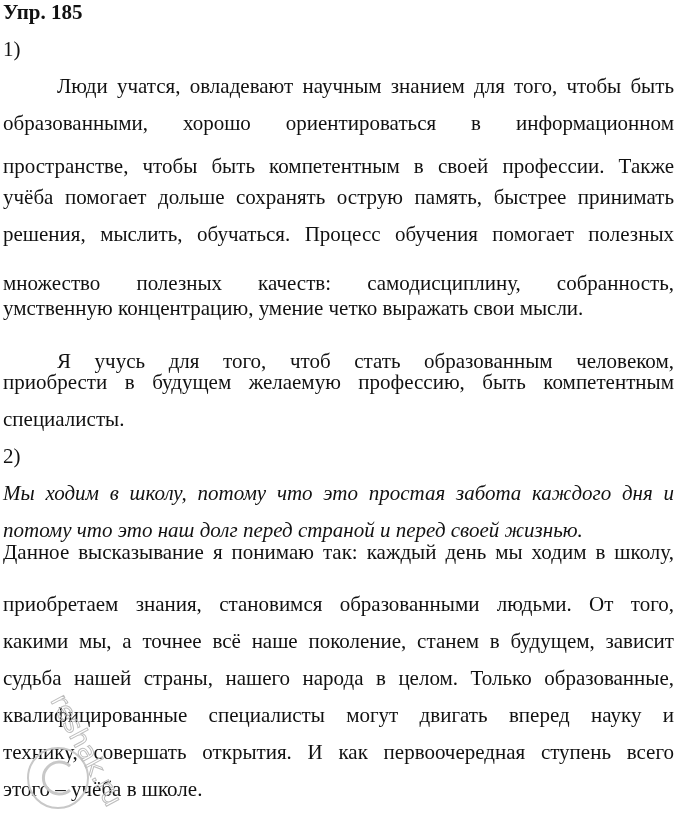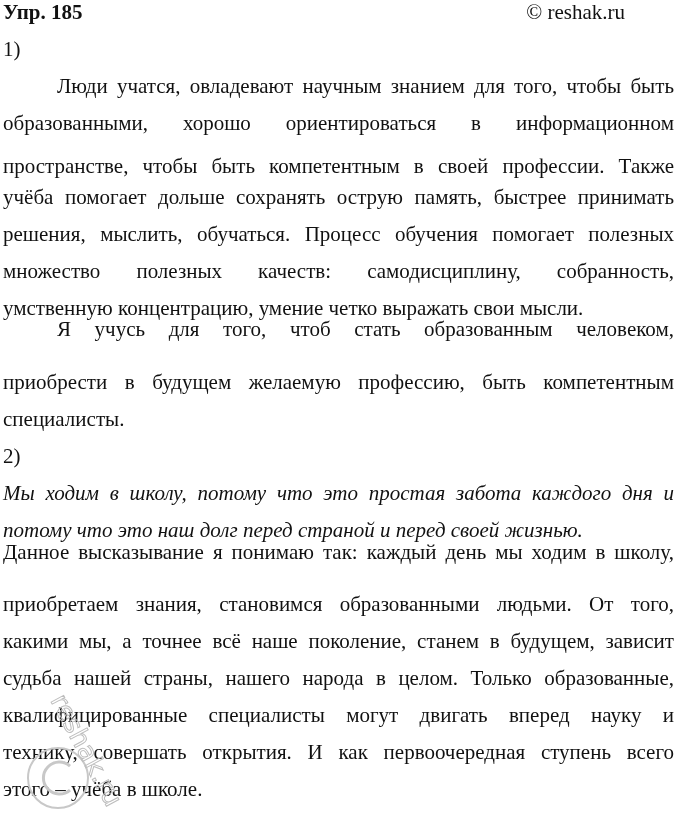--- a/index.html
+++ b/index.html
@@ -59,34 +59,33 @@
       width: 110px;
       height: 135px;
       pointer-events: none;
     }
   </style>
 </head>
 <body>
 
 <div class="header">
   <div class="ex-title">Упр. 185</div>
-  <div class="source">© reshak.ru</div>
 </div>
 
 <div class="line" style="top:36px;">1)</div>
 
 <div class="line justify indent" style="top:73px;">Люди учатся, овладевают научным знанием для того, чтобы быть</div>
 <div class="line justify" style="top:110px;">образованными, хорошо ориентироваться в информационном</div>
 <div class="line justify" style="top:147px;margin-top:6px;">пространстве, чтобы быть компетентным в своей профессии. Также</div>
 <div class="line justify" style="top:184px;">учёба помогает дольше сохранять острую память, быстрее принимать</div>
 <div class="line justify" style="top:221px;">решения, мыслить, обучаться. Процесс обучения помогает полезных</div>
-<div class="line justify" style="top:258px;">множество полезных качеств: самодисциплину, собранность,</div>
+<div class="line justify" style="top:270px;">множество полезных качеств: самодисциплину, собранность,</div>
 <div class="line" style="top:295px;">умственную концентрацию, умение четко выражать свои мысли.</div>
 
-<div class="line justify indent" style="top:316px;font-family:Liberation Serif, serif;">Я учусь для того, чтоб стать образованным человеком,</div>
+<div class="line justify indent" style="top:348px;font-family:Liberation Serif, serif;">Я учусь для того, чтоб стать образованным человеком,</div>
 <div class="line justify" style="top:369px;">приобрести в будущем желаемую профессию, быть компетентным</div>
 <div class="line" style="top:406px;">специалисты.</div>
 
 <div class="line" style="top:443px;">2)</div>
 
 <div class="line justify italic" style="top:480px;">Мы ходим в школу, потому что это простая забота каждого дня и</div>
 <div class="line italic" style="top:517px;">потому что это наш долг перед страной и перед своей жизнью.</div>
 
 <div class="line justify" style="top:539px;">Данное высказывание я понимаю так: каждый день мы ходим в школу,</div>
 <div class="line justify" style="top:591px;">приобретаем знания, становимся образованными людьми. От того,</div>

